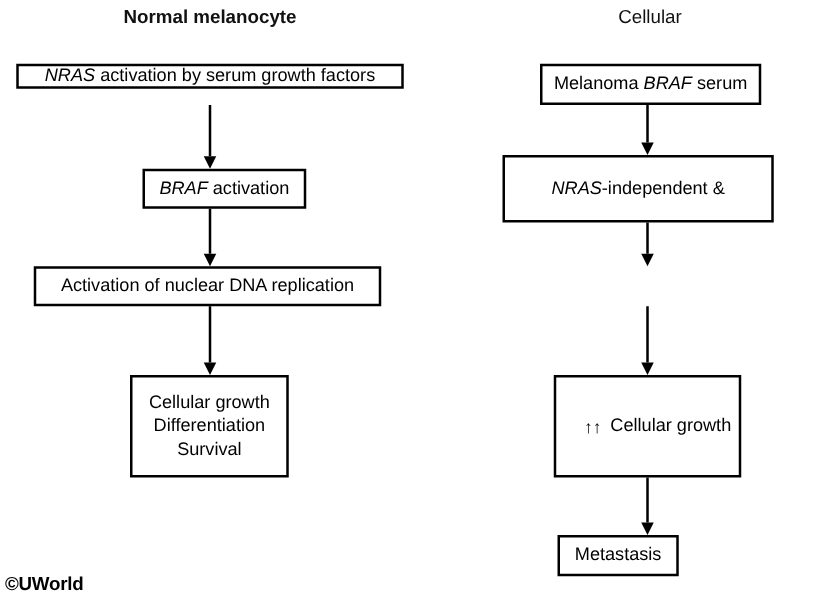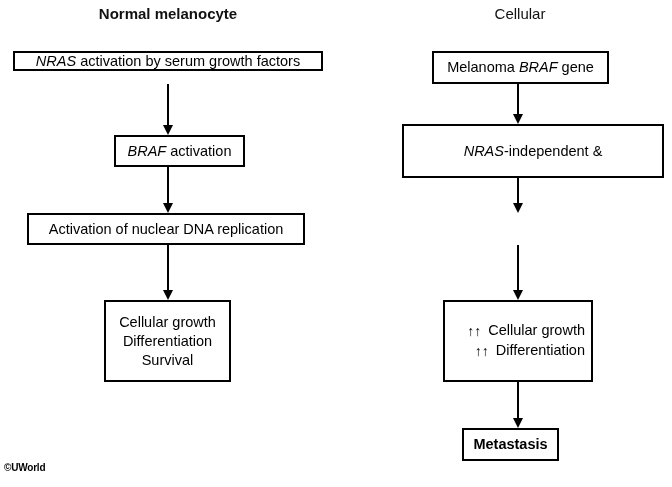--- a/index.html
+++ b/index.html
@@ -62,21 +62,21 @@
   .up2{
     display:inline-block;
     letter-spacing:0px;
     margin-right:3px;
     font-size:14px;
     vertical-align:-1px;
   }
 
   .watermark{
     position:absolute;
-    font-size:10px;
+    font-size:15px;
     font-weight:bold;
     line-height:13px;
     letter-spacing:-0.2px;
     color:#000;
     white-space:nowrap;
     text-align:center;
   }
 </style>
 </head>
 <body>
@@ -114,52 +114,51 @@
 
   <div class="node rows" style="left:104px;top:300px;width:127px;height:82px;">
     <span class="ln center">Cellular growth</span>
     <span class="ln center">Differentiation</span>
     <span class="ln center">Survival</span>
   </div>
 
   <div class="col-title" style="left:400px;top:5px;width:240px;">Cellular</div>
 
   <div class="node" style="left:432px;top:51px;width:177px;height:33px;">
-    <span class="ln"><span>Melanoma </span><i>BRAF</i><span> gene</span></span>
+    <span class="ln"><span>Melanoma </span><i>BRAF</i><span> serum</span></span>
   </div>
 
   <div class="arrow" style="left:508px;top:84px;width:20px;height:40px;">
     <div class="shaft" style="height:30px;"></div>
     <div class="head"></div>
   </div>
 
-  <div class="node rows" style="left:402px;top:124px;width:262px;height:54px;">
+  <div class="node rows" style="left:402px;top:124px;width:217px;height:54px;">
     <span class="ln center"><i>NRAS</i><span>-independent &amp;</span></span>
   </div>
 
   <div class="arrow" style="left:508px;top:178px;width:20px;height:35px;">
     <div class="shaft" style="height:25px;"></div>
     <div class="head"></div>
   </div>
 
 
   <div class="arrow" style="left:508px;top:245px;width:20px;height:55px;">
     <div class="shaft" style="height:45px;"></div>
     <div class="head"></div>
   </div>
 
   <div class="node rows" style="left:443px;top:300px;width:150px;height:82px;">
     <span class="ln lead"><span class="up2">↑↑</span><span> Cellular growth</span></span>
-    <span class="ln lead"><span class="up2">↑↑</span><span> Differentiation</span></span>
   </div>
 
   <div class="arrow" style="left:508px;top:382px;width:20px;height:46px;">
     <div class="shaft" style="height:36px;"></div>
     <div class="head"></div>
   </div>
 
-  <div class="node" style="left:462px;top:428px;width:97px;height:33px;font-weight:bold;">
+  <div class="node" style="left:446px;top:428px;width:97px;height:33px;">
     <span class="ln">Metastasis</span>
   </div>
 
   <div class="watermark" style="left:4px;top:461px;">©UWorld</div>
 
 </div>
 
 </body></html>

